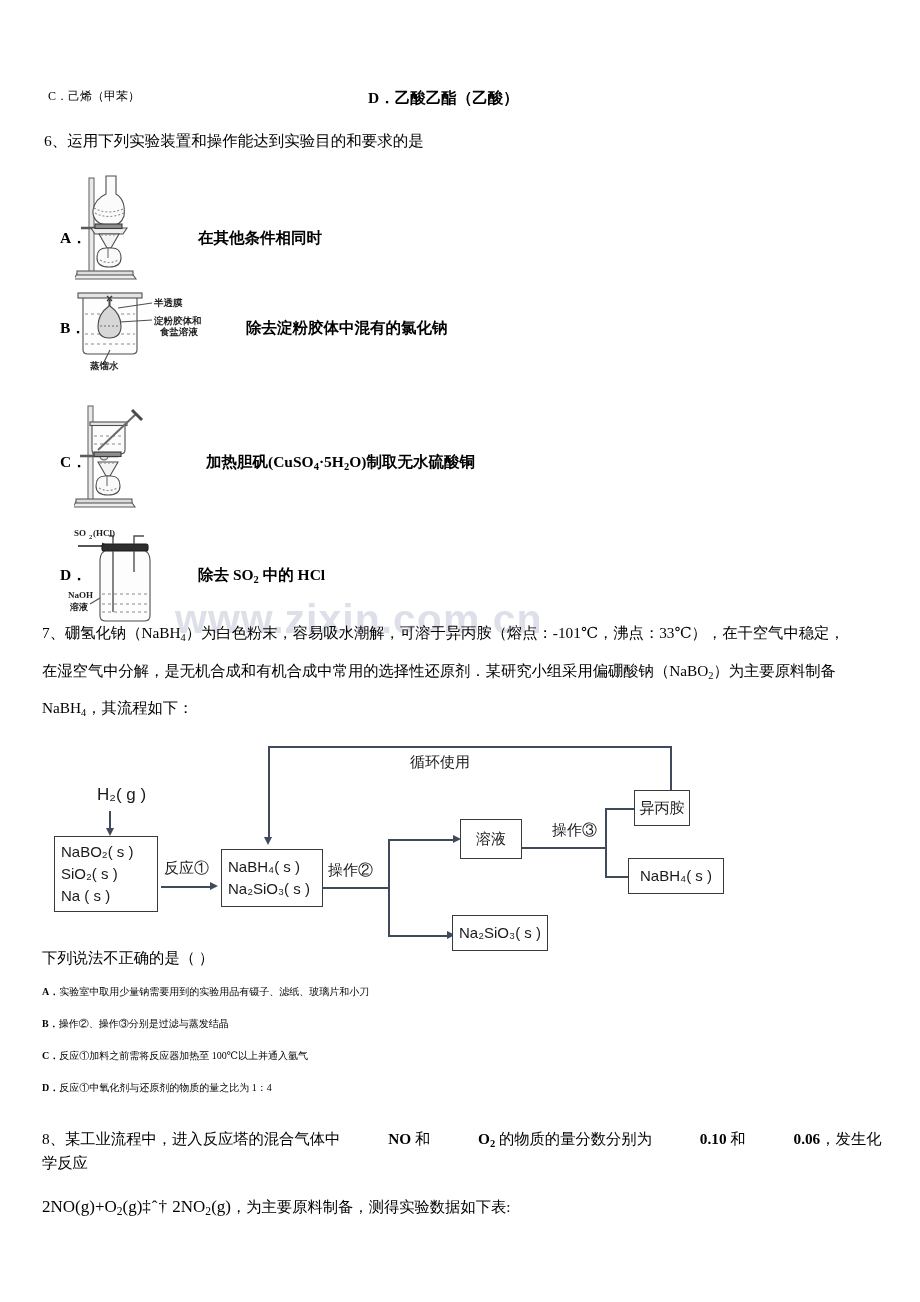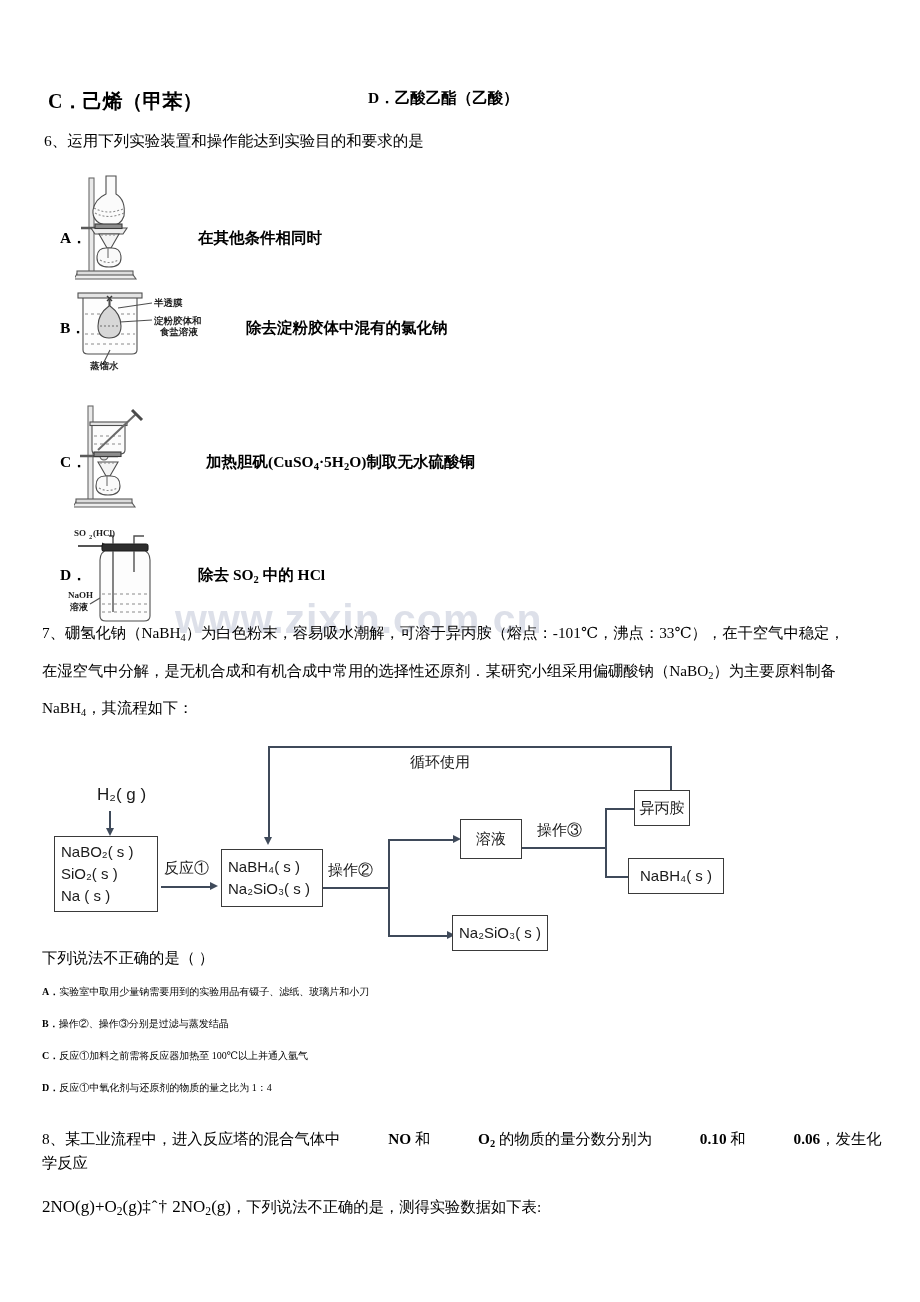--- a/index.html
+++ b/index.html
@@ -32,21 +32,21 @@
   }
   .content { position:relative; z-index:2; }
   .bold { font-weight: 700; margin-left: 44px; }
   sub { font-size: 0.68em; vertical-align: -0.28em; }
 
   
   .row-cd {
     position:absolute; left:48px; top:88px; width:700px;
     display:flex;
   }
-  .row-cd .optc { width: 320px; font-weight:700; font-size:20px; }
+  .row-cd .optc { width: 320px; font-weight:400; font-size:12px; }
   .row-cd .optd { font-weight:700; font-size:15.5px; }
 
   
   .q6-stem { position:absolute; left:44px; top:131px; font-size:15.5px; }
 
   .opt-block { position:absolute; display:flex; align-items:center; }
   .opt-letter {
     font-weight:700; font-size:15.5px; width:30px; flex:none;
   }
   .opt-desc { font-weight:700; font-size:15.5px; white-space:nowrap; }
@@ -313,21 +313,21 @@
       <div class="arrow-r" style="left:407px; top:196px;"></div>
 
       <div class="fbox" style="left:420px; top:84px; width:62px; height:40px; align-items:center;">
         <div style="text-align:center;">溶液</div>
       </div>
 
       <div class="fbox" style="left:412px; top:180px; width:96px; height:36px; align-items:center;">
         <div>Na₂SiO₃( s )</div>
       </div>
 
-      <div class="flabel" style="left:497px; top:86px;">操作③</div>
+      <div class="flabel" style="left:512px; top:86px;">操作③</div>
       <div class="fline fh" style="left:482px; top:112px; width:85px;"></div>
       <div class="fline fv" style="left:565px; top:73px; height:69px;"></div>
 
       <div class="fline fh" style="left:565px; top:73px; width:63px;"></div>
       <div class="arrow-r" style="left:626px; top:69px;"></div>
 
       <div class="fline fh" style="left:565px; top:141px; width:57px;"></div>
       <div class="arrow-r" style="left:620px; top:137px;"></div>
 
       <div class="fbox" style="left:594px; top:55px; width:56px; height:36px; align-items:center;">
@@ -353,18 +353,18 @@
       <div class="opt">
         <span class="ltr">D．</span><span>反应①中氧化剂与还原剂的物质的量之比为 1：4</span>
       </div>
     </div>
 
     <div class="q8">
       <p>
         <span>8、</span>某工业流程中，进入反应塔的混合气体中 <span class="bold">NO</span> 和 <span class="bold">O<sub>2</sub></span> 的物质的量分数分别为 <span class="bold">0.10</span> 和 <span class="bold">0.06</span>，发生化学反应
       </p>
       <p>
-        <span class="eq">2NO(g)+O<sub>2</sub>(g)<span class="garble">‡ˆ†</span> 2NO<sub>2</sub>(g)</span><span>，下列说法不正确的是，测得实验数据如下表:</span>
+        <span class="eq">2NO(g)+O<sub>2</sub>(g)<span class="garble">‡ˆ†</span> 2NO<sub>2</sub>(g)</span><span>，为主要原料制备，测得实验数据如下表:</span>
       </p>
     </div>
 
   </div>
 </div>
 
 </body></html>

